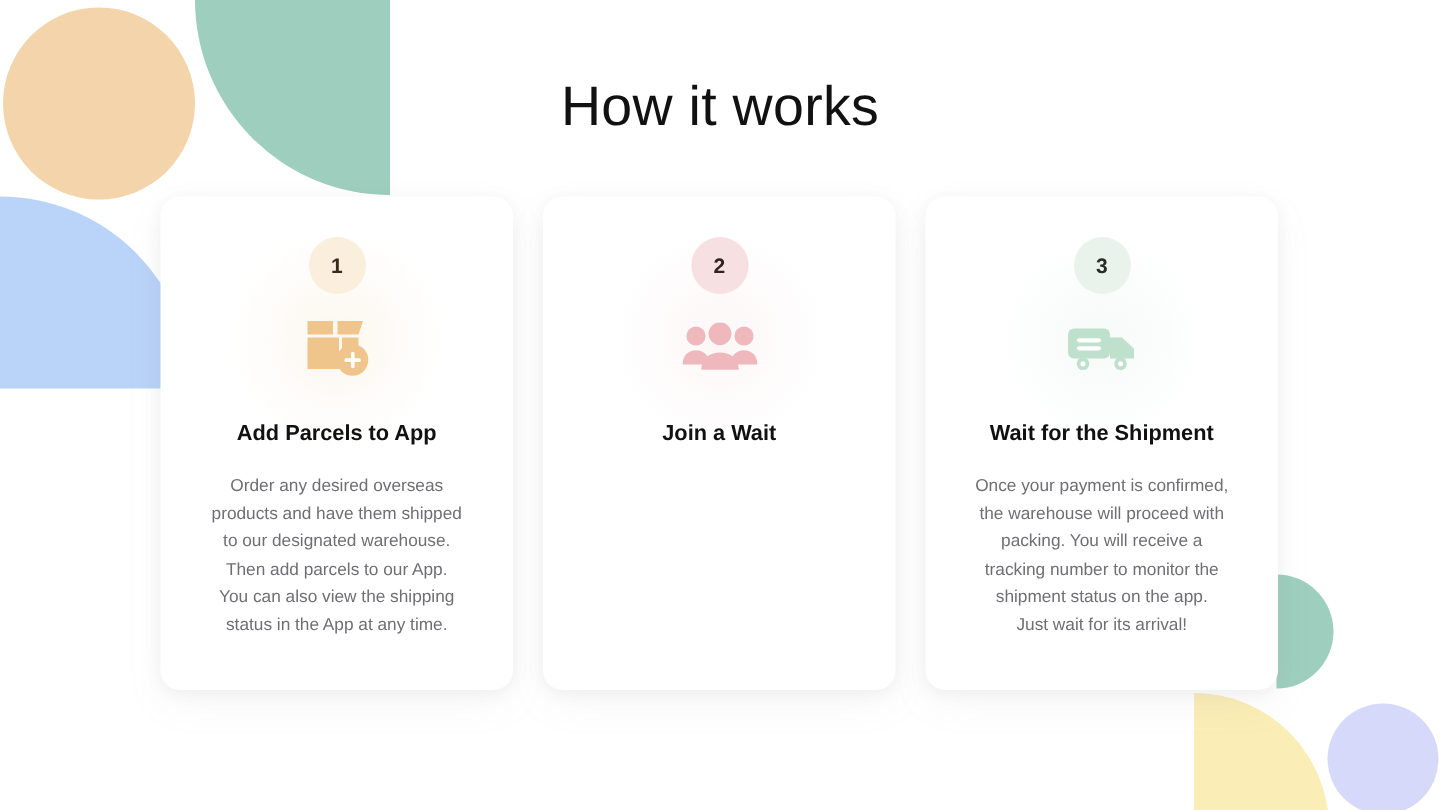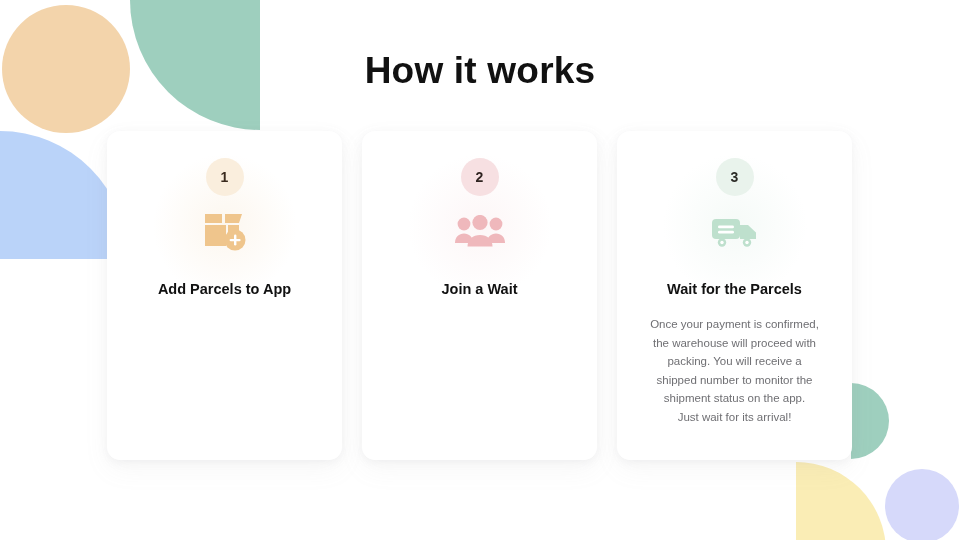--- a/index.html
+++ b/index.html
@@ -64,21 +64,21 @@
     background:#D6D9FA;
   }
 
   
   #page-title {
     position:absolute;
     left:0; top:50px;
     width:960px;
     text-align:center;
     font-size:37px;
-    font-weight:700;
+    font-weight:400;
     color:#111111;
     letter-spacing:0.2px;
   }
 
   
   #cards {
     position:absolute;
     left:107px; top:131px;
     width:745px; height:329px;
     display:flex;
@@ -184,20 +184,26 @@
           <path d="M3 2 h17 v9 H3 z" fill="#EFC58C"></path>
           <path d="M23 2 h17 l-3 9 H23 z" fill="#EFC58C"></path>
           <path d="M3 13 h21 v21 H3 z" fill="#EFC58C"></path>
           <path d="M26 13 h11 v6 a12 12 0 0 0 -11 11 z" fill="#EFC58C"></path>
           <circle cx="33" cy="28" r="10.5" fill="#EFC58C"></circle>
           <rect x="32" y="22.5" width="2.4" height="11" rx="1.2" fill="#FFFFFF"></rect>
           <rect x="27.6" y="26.9" width="11" height="2.4" rx="1.2" fill="#FFFFFF"></rect>
         </svg>
       </div>
       <div class="card-title">Add Parcels to App</div>
+      <div class="card-desc">Order any desired overseas
+products and have them shipped
+to our designated warehouse.
+Then add parcels to our App.
+You can also view the shipping
+status in the App at any time.</div>
     </div>
 
     <div class="card c2">
       <div class="halo"></div>
       <div class="badge">2</div>
       <div class="icon-wrap">
         <svg width="50" height="34" viewBox="0 0 50 34" aria-hidden="true">
           <circle cx="9" cy="9" r="6.4" fill="#EFB8BC"></circle>
           <path d="M0 28 c0-6 4-9.5 9-9.5 s9 3.5 9 9.5 z" fill="#EFB8BC"></path>
           <circle cx="41" cy="9" r="6.4" fill="#EFB8BC"></circle>
@@ -217,23 +223,23 @@
           <rect x="1" y="4" width="28" height="20" rx="4" fill="#BEE0CD"></rect>
           <path d="M29 10 h8 l8 7.5 V24 H29 z" fill="#BEE0CD"></path>
           <rect x="7" y="10.5" width="16" height="2.8" rx="1.4" fill="#FFFFFF"></rect>
           <rect x="7" y="15.8" width="16" height="2.8" rx="1.4" fill="#FFFFFF"></rect>
           <circle cx="11" cy="27.5" r="4.2" fill="#BEE0CD"></circle>
           <circle cx="11" cy="27.5" r="1.7" fill="#FFFFFF"></circle>
           <circle cx="36" cy="27.5" r="4.2" fill="#BEE0CD"></circle>
           <circle cx="36" cy="27.5" r="1.7" fill="#FFFFFF"></circle>
         </svg>
       </div>
-      <div class="card-title">Wait for the Parcels</div>
+      <div class="card-title">Wait for the Shipment</div>
       <div class="card-desc">Once your payment is confirmed,
 the warehouse will proceed with
 packing. You will receive a
-shipped number to monitor the
+tracking number to monitor the
 shipment status on the app.
 Just wait for its arrival!</div>
     </div>
 
   </div>
 </div>
 
 </body></html>

